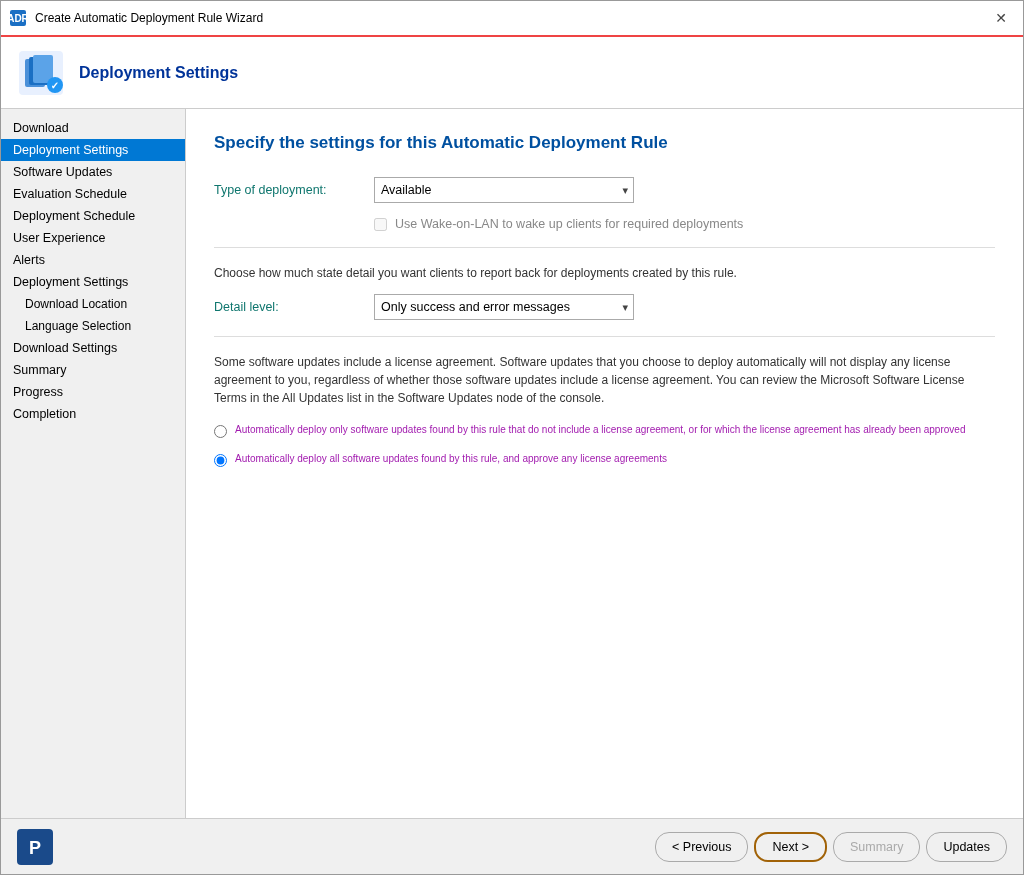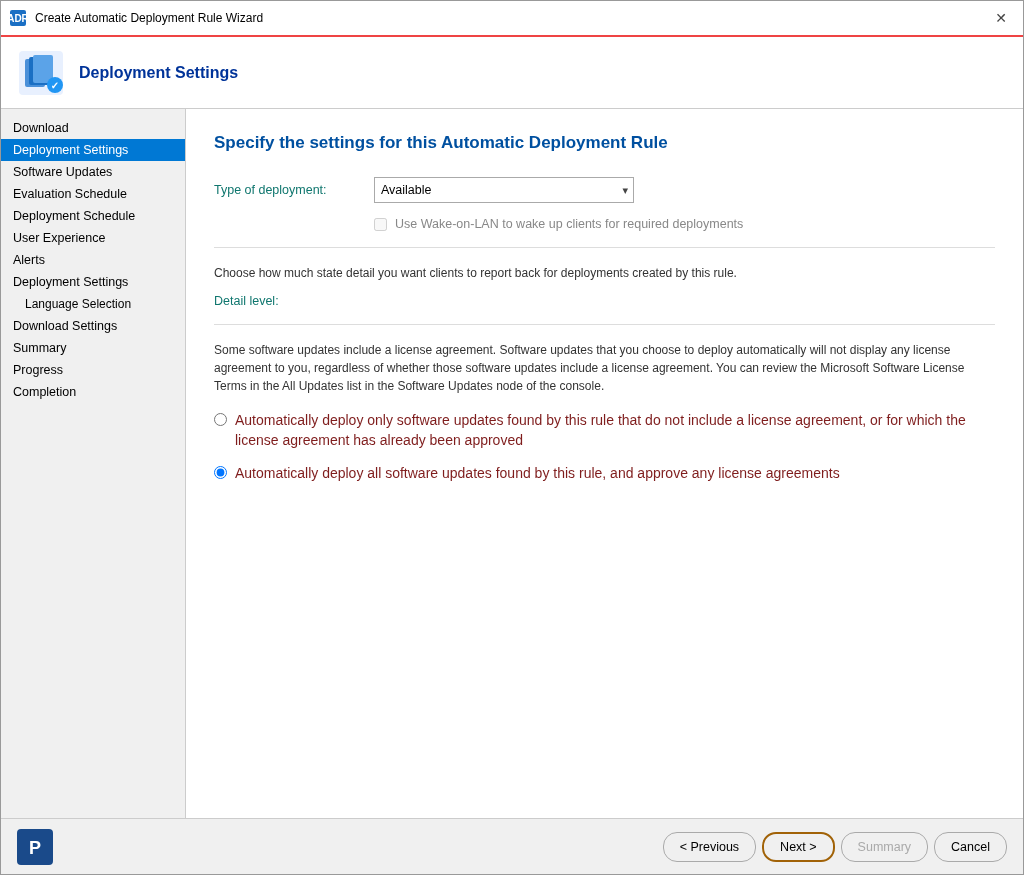--- a/index.html
+++ b/index.html
@@ -182,22 +182,22 @@
     .radio-row {
       display: flex;
       align-items: flex-start;
       gap: 8px;
     }
     .radio-row input[type="radio"] {
       margin-top: 2px;
       flex-shrink: 0;
     }
     .radio-label {
-      font-size: 14px;
-      color: #7f1d1d;
+      font-size: 10px;
+      color: #a21caf;
       line-height: 1.4;
     }
     .footer {
       height: 56px;
       background: #f0f0f0;
       border-top: 1px solid #ccc;
       display: flex;
       align-items: center;
       justify-content: space-between;
       padding: 0 16px;
@@ -268,20 +268,21 @@
 
     <div class="sidebar">
       <div class="sidebar-item">Download</div>
       <div class="sidebar-item active">Deployment Settings</div>
       <div class="sidebar-item">Software Updates</div>
       <div class="sidebar-item">Evaluation Schedule</div>
       <div class="sidebar-item">Deployment Schedule</div>
       <div class="sidebar-item">User Experience</div>
       <div class="sidebar-item">Alerts</div>
       <div class="sidebar-item">Deployment Settings</div>
+      <div class="sidebar-item sub">Download Location</div>
       <div class="sidebar-item sub">Language Selection</div>
       <div class="sidebar-item">Download Settings</div>
       <div class="sidebar-item">Summary</div>
       <div class="sidebar-item">Progress</div>
       <div class="sidebar-item">Completion</div>
     </div>
 
     <div class="content-area">
       <div class="page-title">Specify the settings for this Automatic Deployment Rule</div>
 
@@ -299,20 +300,27 @@
         <input type="checkbox" id="wake-on-lan" disabled="" style="">
         <label class="checkbox-label" for="wake-on-lan">Use Wake-on-LAN to wake up clients for required deployments</label>
       </div>
 
       <hr class="divider">
 
       <div class="info-text" style="margin-bottom: 12px;">Choose how much state detail you want clients to report back for deployments created by this rule.</div>
 
       <div class="form-row">
         <div class="form-label">Detail level:</div>
+        <div class="select-wrapper">
+          <select class="form-select">
+            <option>Only success and error messages</option>
+            <option>All messages</option>
+            <option>Only error messages</option>
+          </select>
+        </div>
       </div>
 
       <hr class="divider">
 
       <div class="info-text">Some software updates include a license agreement. Software updates that you choose to deploy automatically will not display any license agreement to you, regardless of whether those software updates include a license agreement. You can review the Microsoft Software License Terms in the All Updates list in the Software Updates node of the console.</div>
 
       <div class="radio-group">
         <div class="radio-row">
           <input type="radio" name="license" id="radio1" style="">
           <label class="radio-label" for="radio1">Automatically deploy only software updates found by this rule that do not include a license agreement, or for which the license agreement has already been approved</label>
@@ -329,16 +337,16 @@
 
     <svg class="footer-logo" viewBox="0 0 36 36">
       <rect width="36" height="36" rx="4" fill="#1a4a8a"></rect>
       <text x="18" y="25" text-anchor="middle" fill="white" font-size="18" font-weight="bold">P</text>
     </svg>
 
     <div class="footer-buttons">
       <button class="btn">&lt; Previous</button>
       <button class="btn btn-primary">Next &gt;</button>
       <button class="btn btn-disabled">Summary</button>
-      <button class="btn">Cancel</button>
+      <button class="btn">Updates</button>
     </div>
   </div>
 </div>
 
 </body></html>

